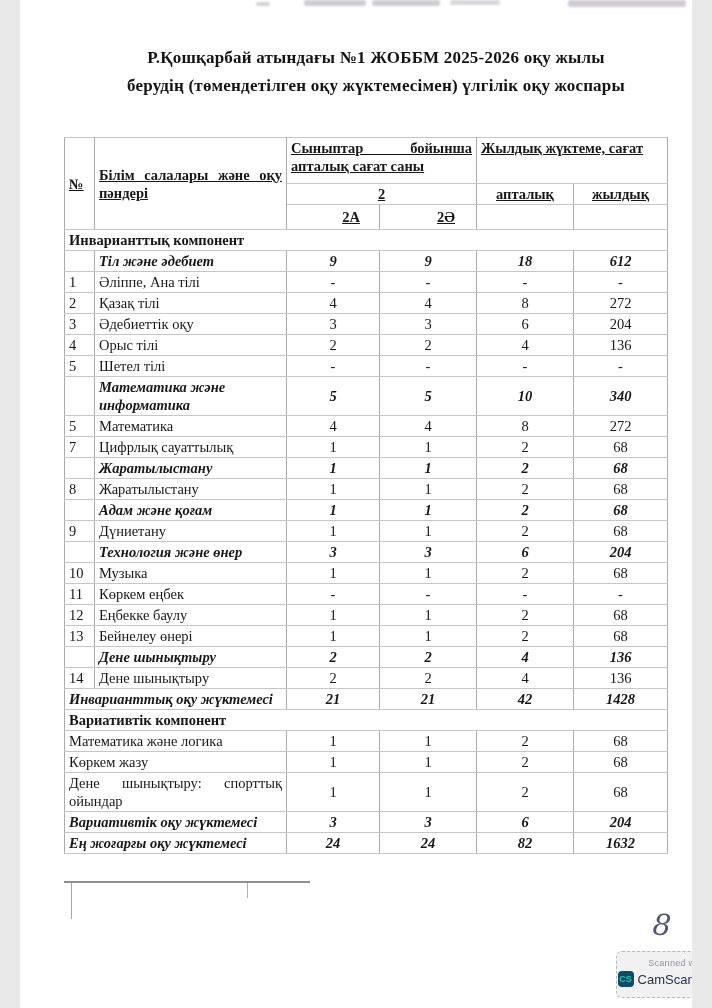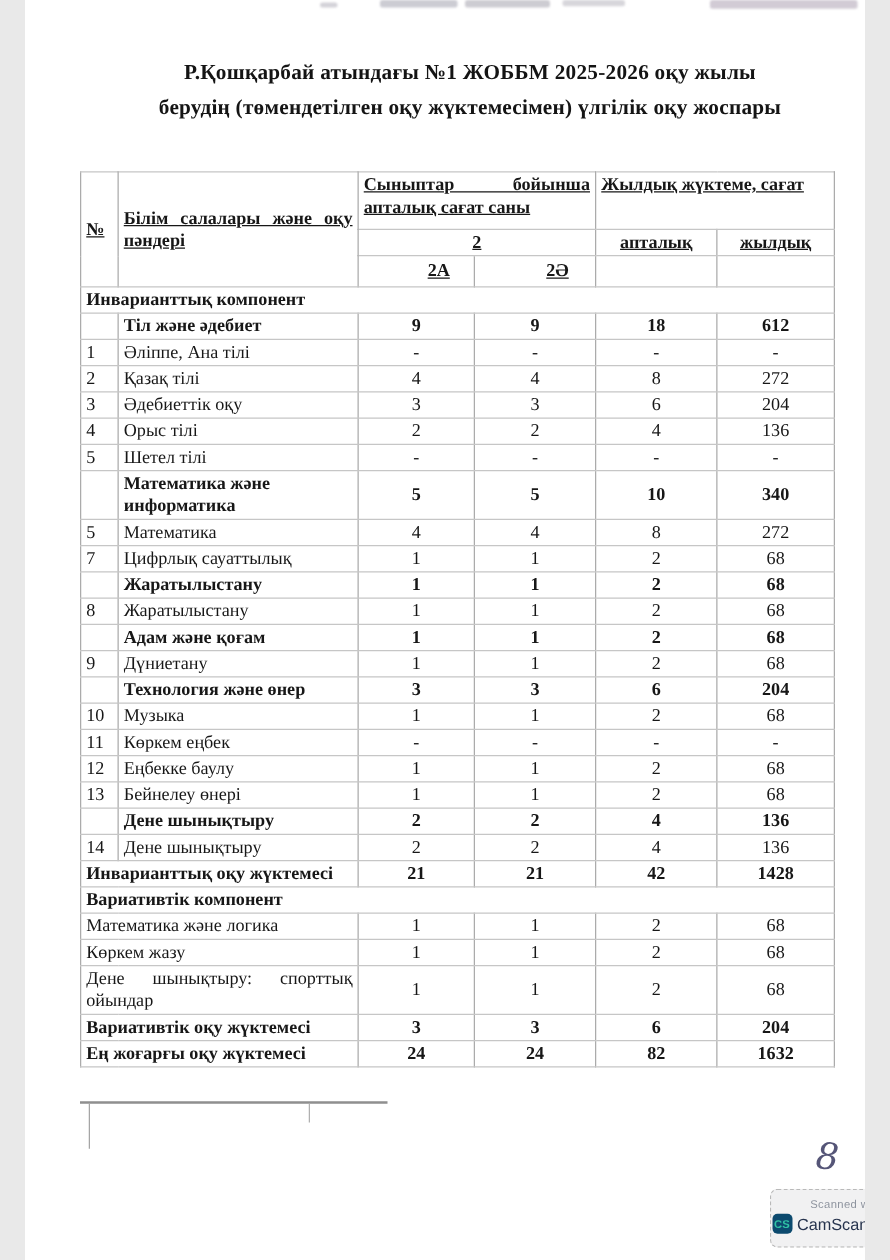--- a/index.html
+++ b/index.html
@@ -31,21 +31,21 @@
     padding:1px 4px; vertical-align:middle; line-height:18px;
     height:21px; overflow:hidden;
   }
   table.doc thead td { font-weight:bold;text-decoration:underline; }
   td.just { text-align:justify; text-align-last:auto; }
   td.num { text-align:center; }
   td.sec { font-weight:bold; padding-left:2px; }
   td.lbl { padding-left:6px; }
   td.lblspan { padding-left:3px; }
   td.nocell { padding-left:3px; }
-  tr.bold td { font-weight:bold; }
+  tr.bold td { font-weight:bold;font-style:italic; }
   thead tr.r1 td { height:46px; vertical-align:middle; }
   thead tr.r2 td { height:21px; }
   thead tr.r3 td { height:25px;padding-left:40px; }
 
   
   .art { position:absolute; background:#9c9c9c; }
 
   
   .hand-eight {
     position:absolute; left:630px; top:908px; width:24px;

